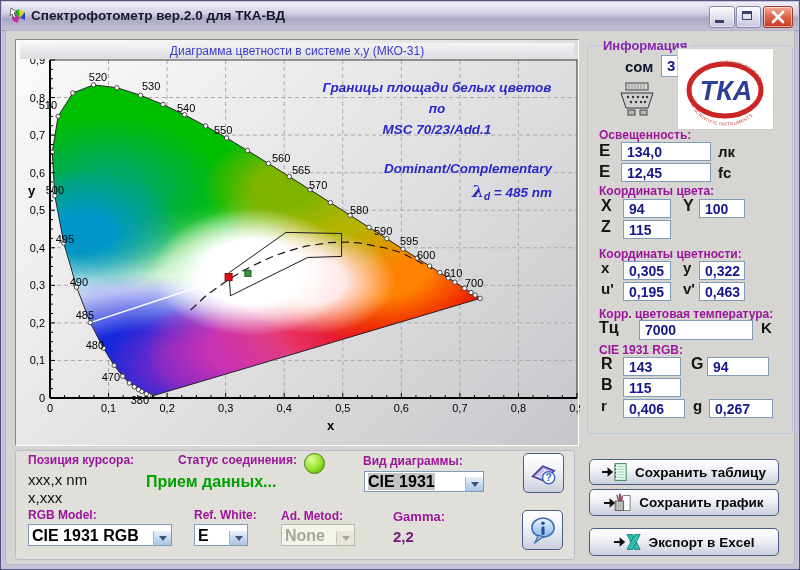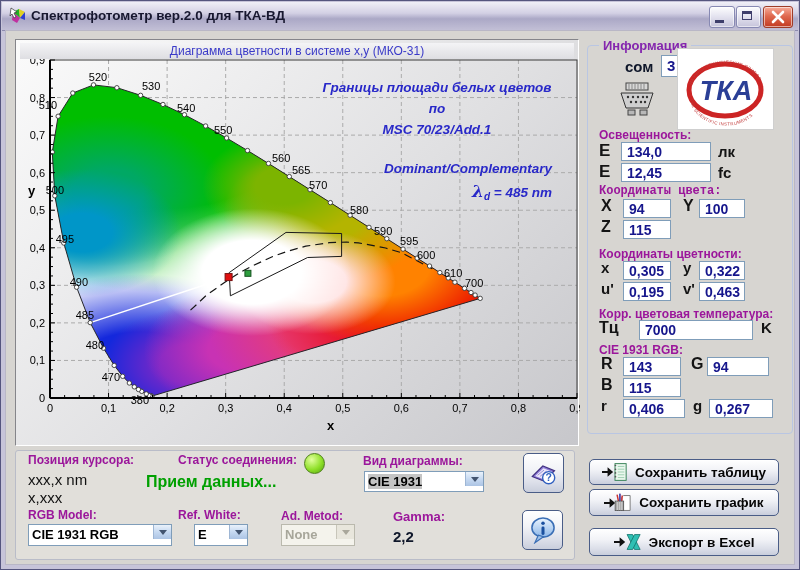--- a/index.html
+++ b/index.html
@@ -35,21 +35,21 @@
   .black15{position:absolute;color:#111;font-size:15px;white-space:nowrap;}
   .group{position:absolute;left:586px;top:44px;width:206px;height:389px;box-sizing:border-box;
     border:1px solid #B9C6E3;border-radius:4px;}
   .group-cap{position:absolute;left:598px;top:37px;padding:0 4px;background:#D7D5D1;
     color:#8426AE;font-weight:bold;font-size:13px;}
   .flabel{position:absolute;color:#141414;font-weight:bold;font-size:16px;white-space:nowrap;}
   .flabel.sm{font-size:15px;}
   .field{position:absolute;box-sizing:border-box;background:#fff;border:1px solid #7F9DB9;
     font-weight:bold;font-size:14px;color:#16168C;padding:1px 5px 0;white-space:nowrap;overflow:hidden;}
   .combo{position:absolute;box-sizing:border-box;background:#fff;border:1px solid #7F9DB9;
-    display:flex;align-items:flex-start;font-size:13px;font-weight:bold;color:#000;}
+    display:flex;align-items:flex-end;font-size:16px;font-weight:bold;color:#000;}
   .combo .txt{flex:1;padding:2px 3px 0;white-space:nowrap;overflow:hidden;}
   .combo .txt .sel{background:#C4C4C4;}
   .combo .cbtn{width:17px;background:linear-gradient(#EAF2FB,#C6D9F1 50%,#ACC4E4);
     border-left:1px solid #9EB6D4;display:flex;align-items:center;justify-content:center;}
   .combo .cbtn::after{content:'';border:4px solid transparent;border-top:5px solid #42546F;margin-top:5px;}
   .combo.disabled{background:#F4F3EC;border-color:#BAB9AD;color:#A7A69A;}
   .combo.disabled .cbtn{background:#E8E6DC;border-left-color:#C8C6BA;}
   .combo.disabled .cbtn::after{border-top-color:#A9A79B;}
   .abtn{position:absolute;display:flex;align-items:center;justify-content:center;gap:7px;
     box-sizing:border-box;border:1px solid #4A5D87;border-radius:5px;cursor:pointer;
@@ -387,32 +387,32 @@
   <div class="plabel" style="left:362px;top:453px;">Вид диаграммы:</div>
   <div class="combo" style="left:363px;top:470px;width:120px;height:21px;">
     <span class="txt"><span class="sel">CIE 1931</span></span>
       <span class="cbtn"></span>
   </div>
   <div class="plabel" style="left:27px;top:507px;">RGB Model:</div>
   <div class="combo" style="left:27px;top:523px;width:144px;height:22px;">
     <span class="txt">CIE 1931 RGB</span>
       <span class="cbtn"></span>
   </div>
-  <div class="plabel" style="left:177px;top:507px;">Ref. White:</div>
+  <div class="plabel" style="left:193px;top:507px;">Ref. White:</div>
   <div class="combo" style="left:193px;top:523px;width:54px;height:22px;">
     <span class="txt">E</span>
       <span class="cbtn"></span>
   </div>
   <div class="plabel" style="left:280px;top:508px;">Ad. Metod:</div>
   <div class="combo disabled" style="left:280px;top:523px;width:74px;height:22px;">
     <span class="txt">None</span>
       <span class="cbtn"></span>
   </div>
   <div class="plabel" style="left:392px;top:508px;font-size:13px;">Gamma:</div>
-  <div class="black15" style="left:392px;top:527px;font-weight:bold;color:#0f172a;">2,2</div>
+  <div class="black15" style="left:392px;top:527px;font-weight:bold;color:#701a75;">2,2</div>
 
   <div class="abtn" style="left:522px;top:452px;width:41px;height:40px;">
     <svg width="30" height="28" viewBox="0 0 24 24">
       <defs>
           <linearGradient id="bookg" x1="0" y1="0" x2="1" y2="1">
         <stop offset="0" stop-color="#A898E8"></stop>
             <stop offset="1" stop-color="#6A55C0"></stop>
           </linearGradient>
         </defs>
       <path d="M2,15 L11,6 L21,10 L12,19 Z" fill="url(#bookg)" stroke="#403080" stroke-width="1"></path>
@@ -473,21 +473,21 @@
   </div>
 
   <div class="plabel" style="left:598px;top:127px;">Освещенность:</div>
   <div class="flabel" style="left:598px;top:140px;font-size:17px;">Е</div>
   <div class="field" style="left:620px;top:141px;width:90px;height:19px;">134,0</div>
   <div class="flabel sm" style="left:717px;top:142px;">лк</div>
   <div class="flabel" style="left:598px;top:161px;font-size:17px;">Е</div>
   <div class="field" style="left:620px;top:162px;width:90px;height:19px;">12,45</div>
   <div class="flabel sm" style="left:717px;top:163px;">fc</div>
 
-  <div class="plabel" style="left:598px;top:183px;font-family:Liberation Mono, monospace;">Координаты цвета:</div>
+  <div class="plabel" style="left:598px;top:183px;">Координаты цвета:</div>
   <div class="flabel" style="left:600px;top:196px;">X</div>
   <div class="field" style="left:622px;top:198px;width:48px;height:19px;">94</div>
   <div class="flabel" style="left:682px;top:196px;">Y</div>
   <div class="field" style="left:698px;top:198px;width:46px;height:19px;">100</div>
   <div class="flabel" style="left:600px;top:217px;">Z</div>
   <div class="field" style="left:622px;top:219px;width:48px;height:19px;">115</div>
 
   <div class="plabel" style="left:598px;top:246px;">Координаты цветности:</div>
   <div class="flabel sm" style="left:600px;top:258px;">x</div>
   <div class="field" style="left:622px;top:260px;width:48px;height:19px;">0,305</div>

